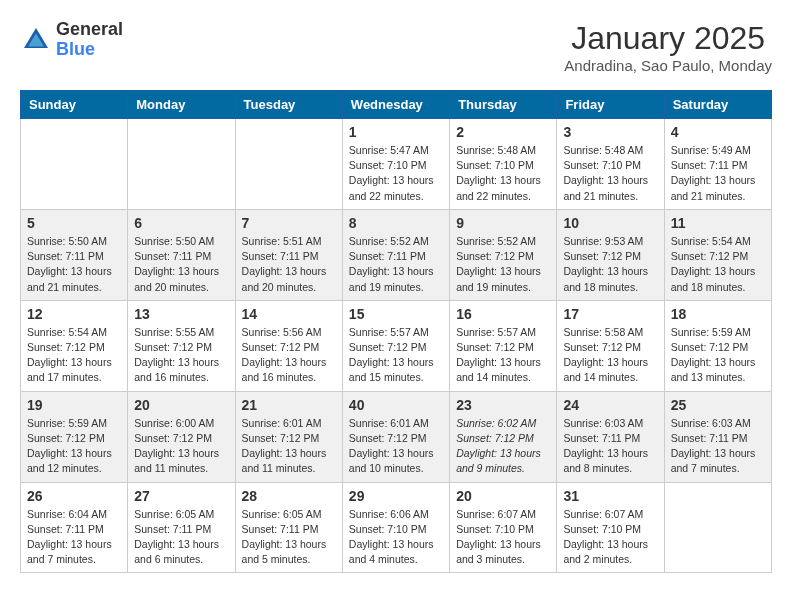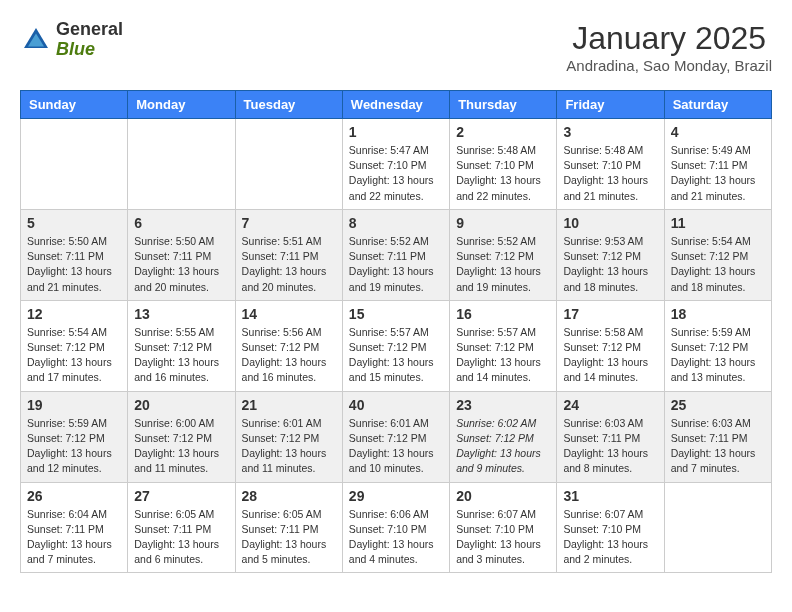--- a/index.html
+++ b/index.html
@@ -20,21 +20,21 @@
       display: flex;
       align-items: center;
       gap: 4px;
     }
     .logo-text {
       font-size: 18px;
       font-weight: bold;
       line-height: 1.1;
     }
     .logo-general { color: #333; }
-    .logo-blue { color: #4d7c0f; font-style: italic; }
+    .logo-blue { color: #3b82f6; }
     .logo-icon {
       width: 32px;
       height: 32px;
     }
     .title-block {
       text-align: center;
     }
     .calendar-title {
       font-size: 32px;
       font-weight: normal;
@@ -43,21 +43,21 @@
     .calendar-subtitle {
       font-size: 15px;
       color: #555;
     }
     .calendar {
       width: 100%;
       border-collapse: collapse;
       border: 1px solid #ccc;
     }
     .calendar th {
-      background: #3b82f6;
+      background: #0369a1;
       color: #fff;
       text-align: left;
       padding: 6px 8px;
       font-size: 13px;
       font-weight: bold;
       border: 1px solid #1a5fa8;
     }
     .calendar td {
       border: 1px solid #ccc;
       vertical-align: top;
@@ -93,21 +93,21 @@
       <polygon points="20,5 35,30 5,30" fill="#1a5fa8"></polygon>
       <polygon points="20,12 30,28 10,28" fill="#4a9fd4"></polygon>
     </svg>
     <div class="logo-text">
       <span class="logo-general">General</span><br>
       <span class="logo-blue">Blue</span>
     </div>
   </div>
   <div class="title-block">
     <div class="calendar-title">January 2025</div>
-    <div class="calendar-subtitle">Andradina, Sao Monday, Brazil</div>
+    <div class="calendar-subtitle">Andradina, Sao Paulo, Monday</div>
   </div>
 </div>
 
 <table class="calendar">
   <thead>
     <tr>
     <th>Sunday</th>
         <th>Monday</th>
         <th>Tuesday</th>
         <th>Wednesday</th>

